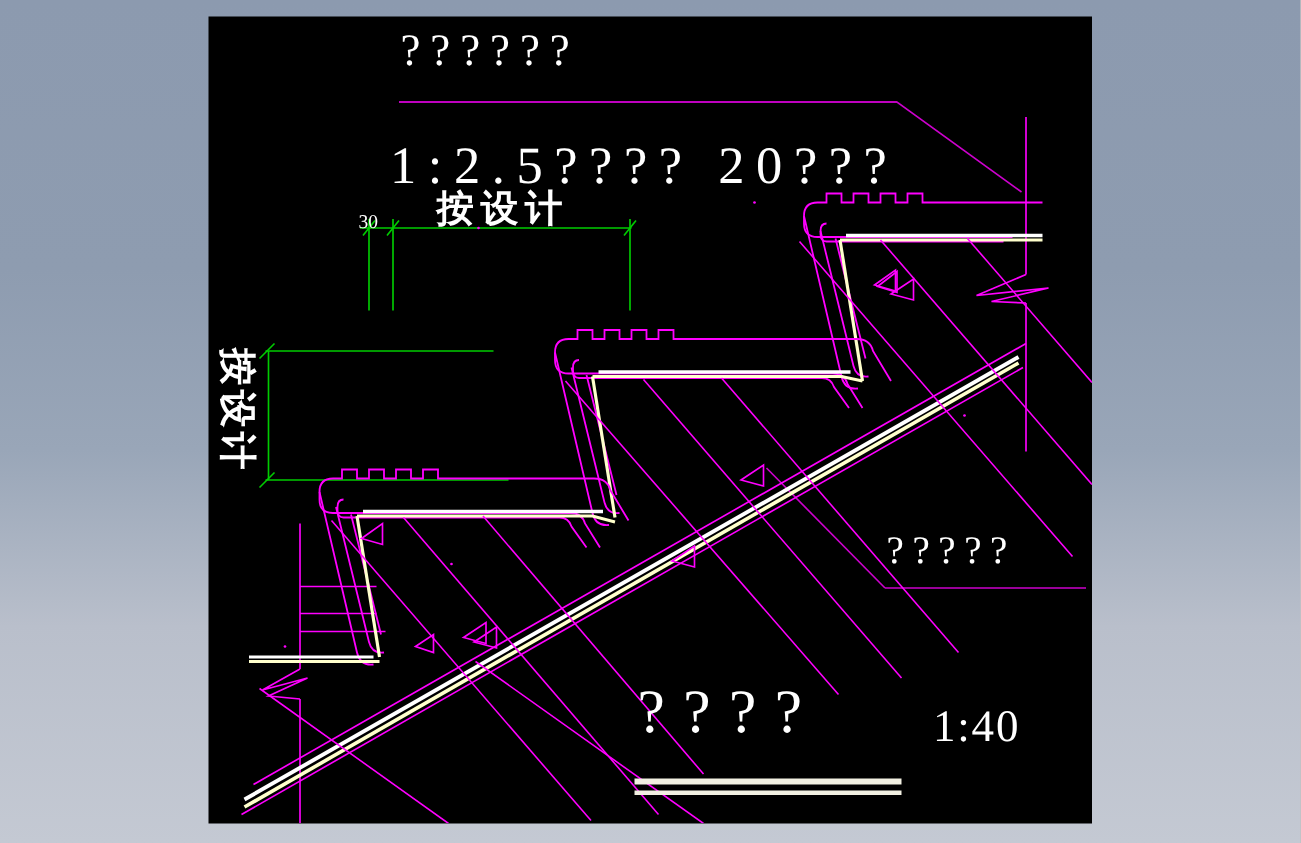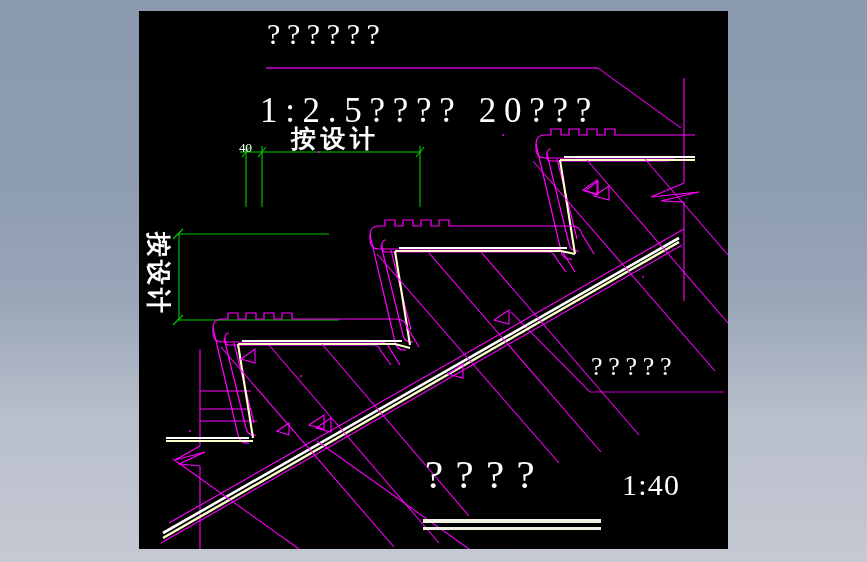--- a/index.html
+++ b/index.html
@@ -222,21 +222,21 @@
       <line x1="127" y1="57" x2="459" y2="57" stroke="#cc00cc" stroke-width="1.1"></line>
 
     </svg>
 
     <div class="cad-text q-row" style="left:128px; top:8px; font-size:30px;">??????</div>
 
     <div class="cad-text q-row" style="left:121px; top:62px; font-size:35px;margin-top:20px;">1:2.5????  20???</div>
 
     <div class="cad-text hanzi" style="left:152px; top:115px; font-size:25px;">按设计</div>
 
-    <div class="cad-text dim-num" style="left:100px; top:130px;">40</div>
+    <div class="cad-text dim-num" style="left:100px; top:130px;">30</div>
 
     <div class="vert-text" style="left:36px; top:221px; font-size:25px; transform: rotate(90deg);">按设计</div>
 
     <div class="cad-text q-row" style="left:452px; top:343px; font-size:26px;">?????</div>
 
     <div class="cad-text q-row" style="left:286px; top:443px; font-size:41px; letter-spacing:0.30em;">????</div>
 
     <div class="uline" style="left:284px; top:508px; width:178px; height:4px;"></div>
     <div class="uline" style="left:284px; top:516px; width:178px; height:3px;"></div>
 

